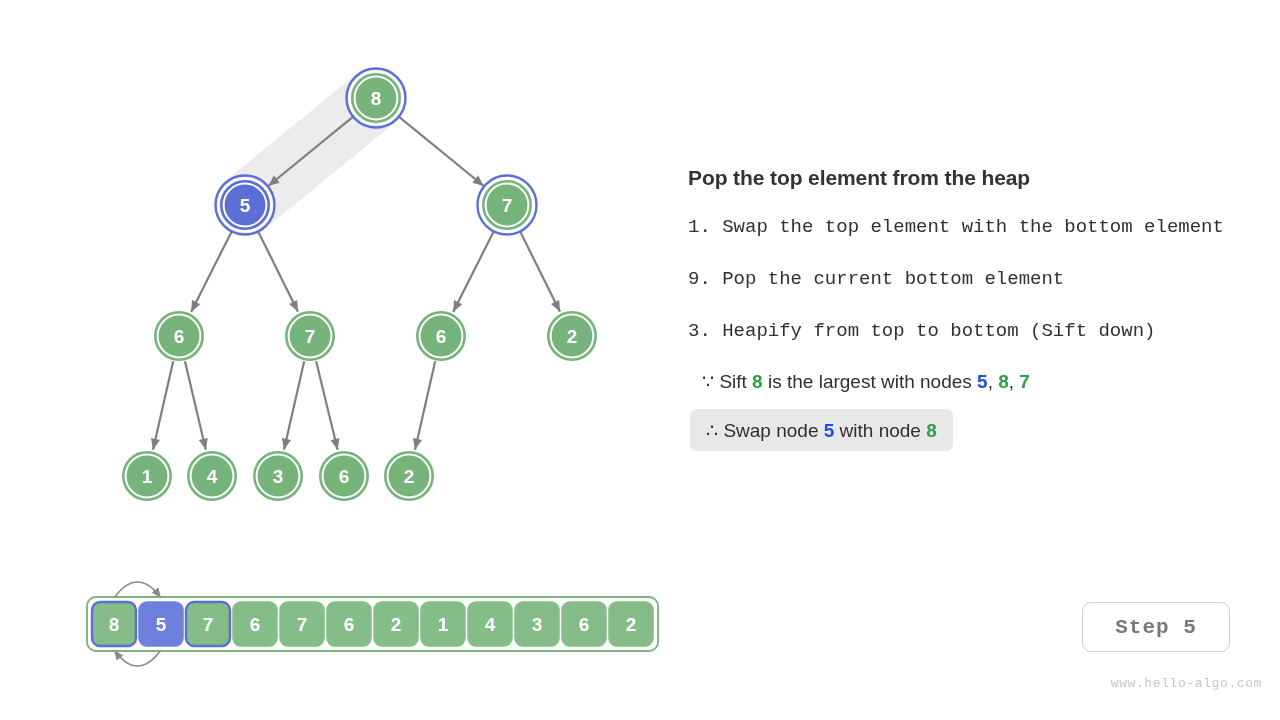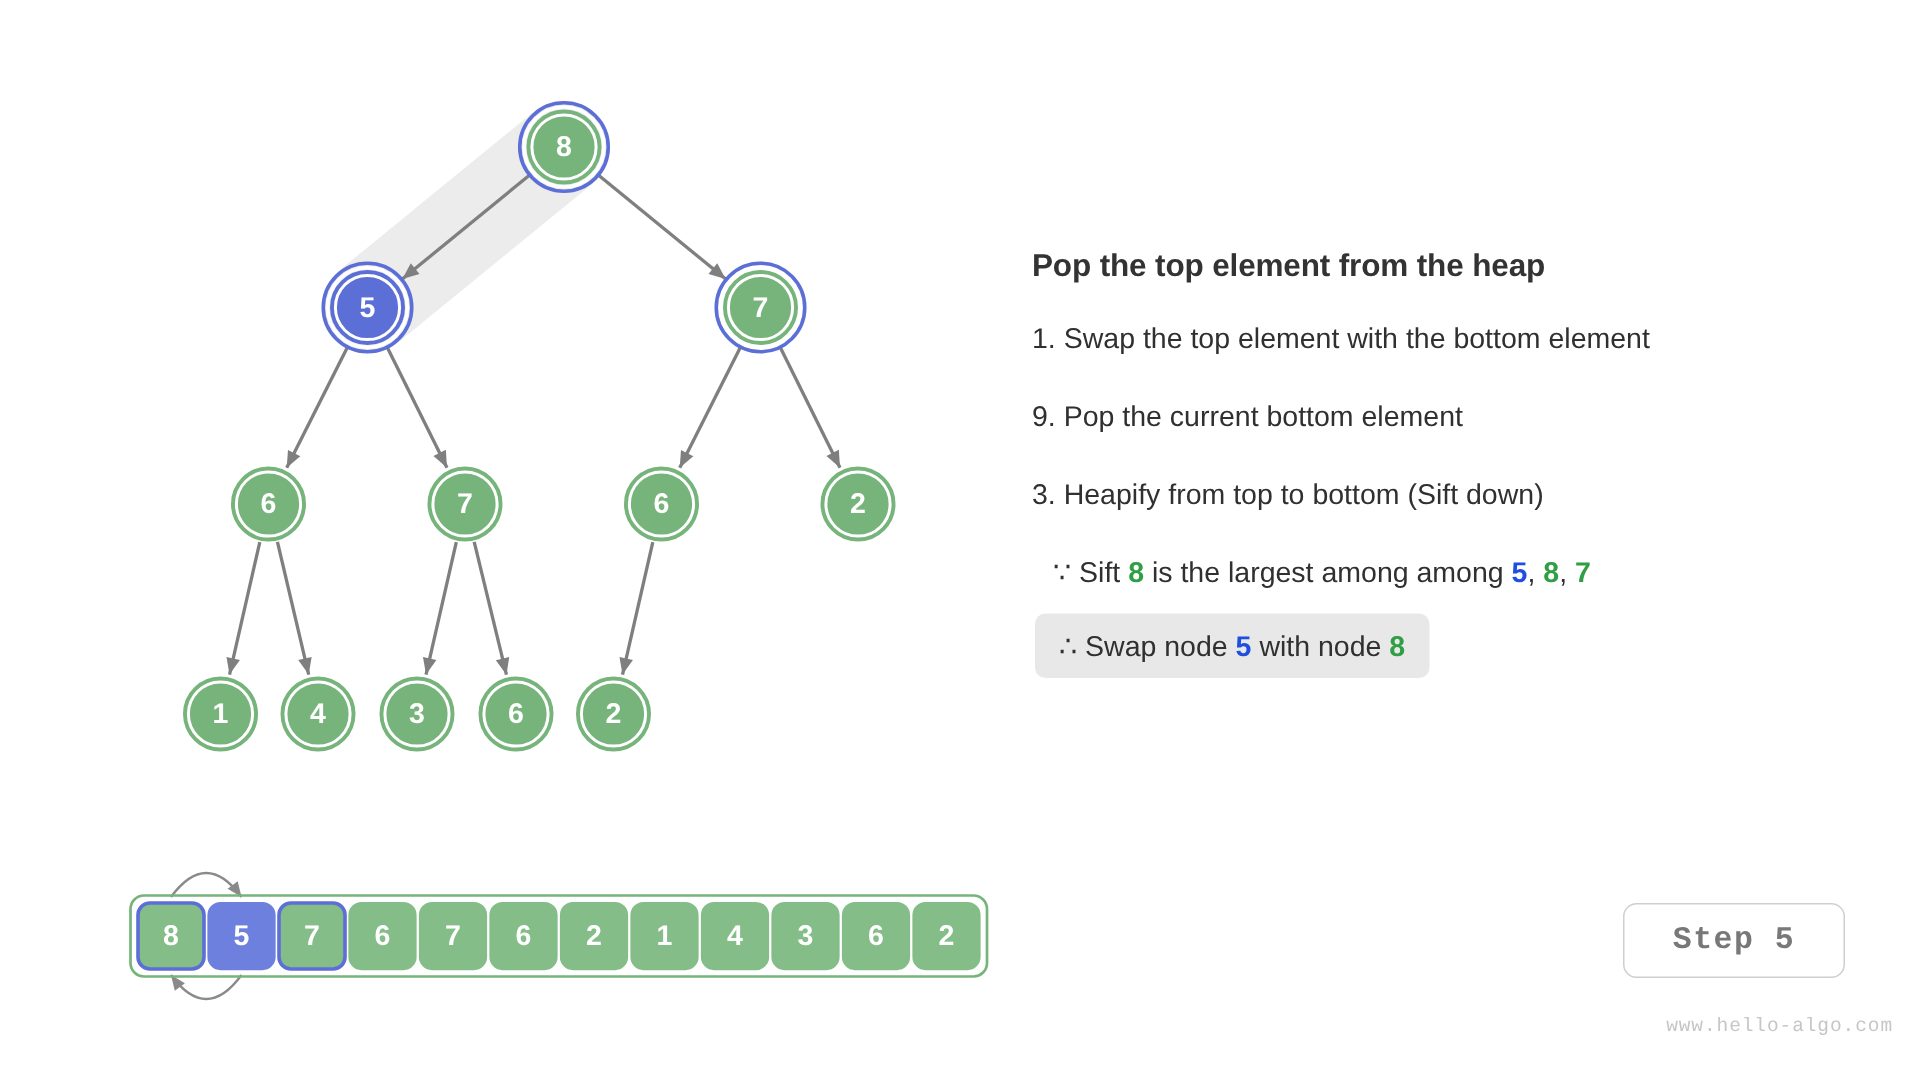--- a/index.html
+++ b/index.html
@@ -129,20 +129,21 @@
     color: #333333;
     letter-spacing: -0.1px;
     white-space: nowrap;
   }
   .step-line {
     position: absolute;
     left: 0;
     font-size: 19px;
     color: #303030;
     white-space: nowrap;
+    font-family: Liberation Mono, monospace;
   }
   #step-line-1 { top: 216px; }
   #step-line-2 { top: 268px; }
   #step-line-3 { top: 320px; text-align: center; }
 
   .reason-line {
     position: absolute;
     font-size: 19px;
     color: #303030;
     white-space: nowrap;
@@ -360,20 +361,20 @@
 </div>
 
 <div id="explain-panel">
 
   <div id="explain-title">Pop the top element from the heap</div>
 
   <div class="step-line" id="step-line-1">1. Swap the top element with the bottom element</div>
   <div class="step-line" id="step-line-2">9. Pop the current bottom element</div>
   <div class="step-line" id="step-line-3">3. Heapify from top to bottom (Sift down)</div>
 
-  <div class="reason-line" id="reason-because"><span class="sym">∵ </span><span>Sift </span><span class="num-green">8</span><span> is the largest among among </span><span class="num-blue">5</span><span>, </span><span class="num-green">8</span><span>, </span><span class="num-green">7</span></div>
+  <div class="reason-line" id="reason-because"><span class="sym">∵ </span><span>Sift </span><span class="num-green">8</span><span> is the largest with nodes </span><span class="num-blue">5</span><span>, </span><span class="num-green">8</span><span>, </span><span class="num-green">7</span></div>
   <div class="reason-line" id="reason-therefore"><span class="sym">∴ </span><span>Swap node </span><span class="num-blue">5</span><span> with node </span><span class="num-green">8</span></div>
 
 </div>
 
 <div id="step-badge">Step 5</div>
 
 <div id="watermark">www.hello-algo.com</div>
 
 </body></html>

